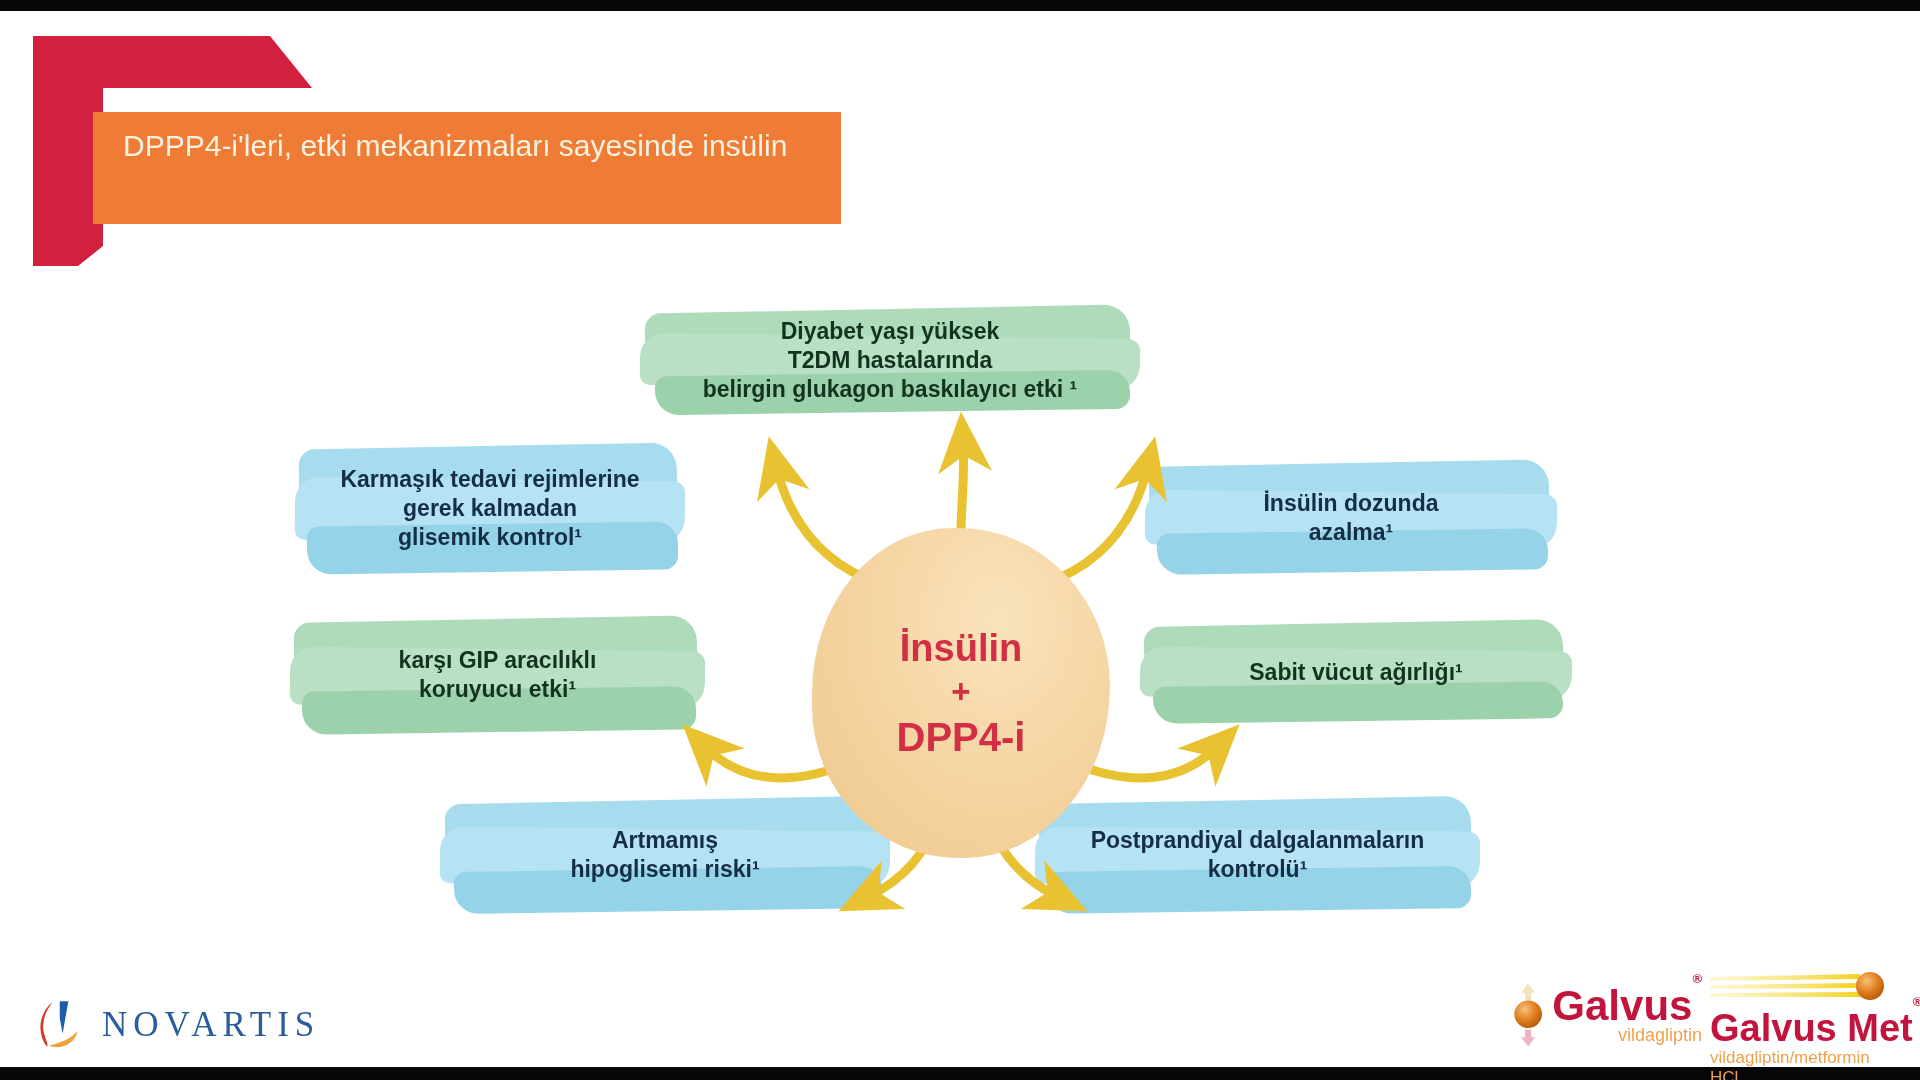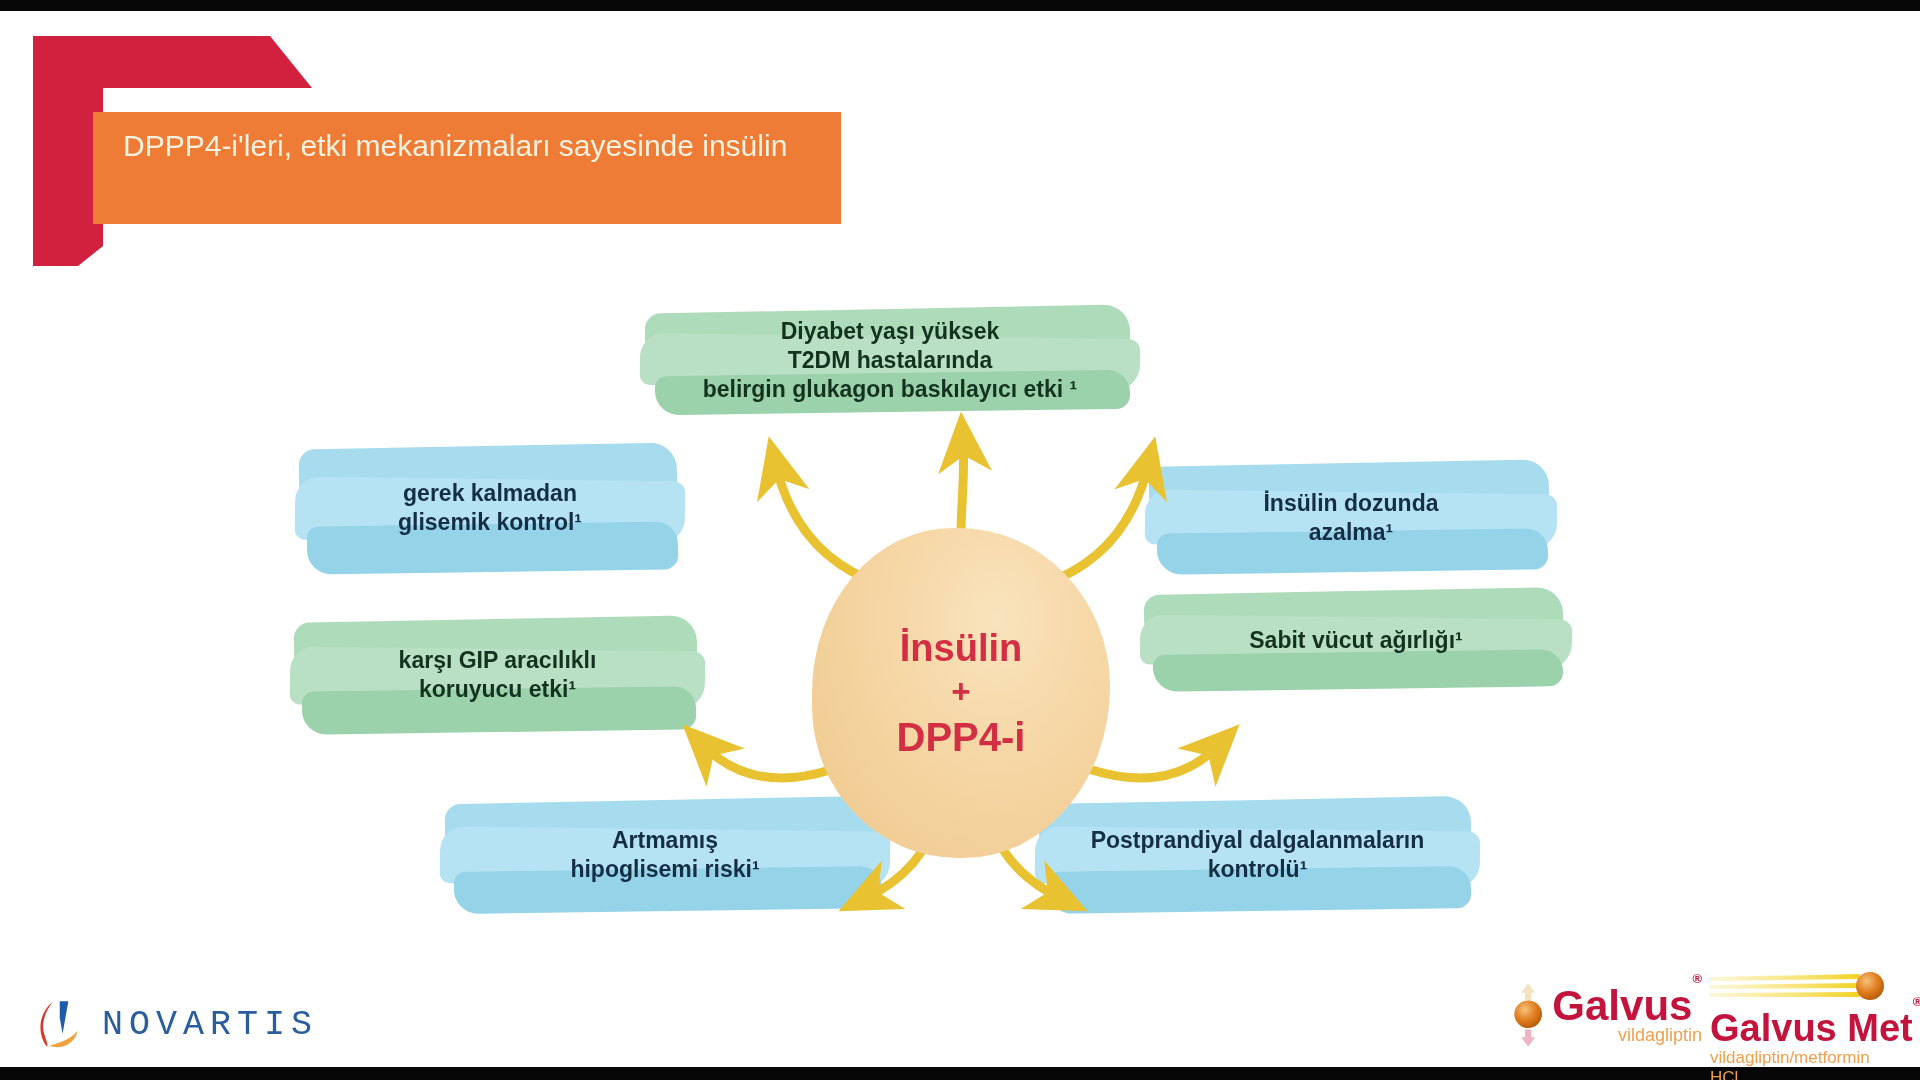--- a/index.html
+++ b/index.html
@@ -45,21 +45,21 @@
        display:flex;flex-direction:column;align-items:center;justify-content:center;}
   .hub-line{color:#d22f44;font-weight:bold;text-align:center;}
   .hub-line.l1{font-size:38px;line-height:46px;}
   .hub-line.l2{font-size:33px;line-height:42px;}
   .hub-line.l3{font-size:40px;line-height:48px;}
 
   .arrows{position:absolute;left:0;top:0;}
 
   
   .novartis{position:absolute;left:36px;top:996px;display:flex;align-items:center;gap:20px;}
-  .novartis-word{font-family:Liberation Mono, monospace;font-size:35px;letter-spacing:6px;
+  .novartis-word{font-family:Liberation Serif, serif;font-size:35px;letter-spacing:6px;
                  color:#2a5d9d;}
   .galvus{position:absolute;left:1512px;top:972px;width:190px;}
   .galvus-row{display:flex;align-items:center;gap:8px;}
   .galvus-word{color:#c2143c;font-weight:bold;font-size:42px;line-height:42px;margin-top:36px;}
   .reg{font-size:13px;vertical-align:top;position:relative;top:-14px;color:#c2143c;font-weight:bold;}
   .galvus-sub{color:#f0a04c;font-size:18px;text-align:right;margin-top:-2px;}
   .galvusmet{position:absolute;left:1710px;top:970px;width:185px;}
   .galvusmet-word{color:#c2143c;font-weight:bold;font-size:38px;line-height:40px;white-space:nowrap;}
   .galvusmet-sub{color:#f0a04c;font-size:17px;text-align:left;margin-top:0px;}
 </style>
@@ -88,20 +88,21 @@
     <span>T2DM hastalarında</span>
     <span>belirgin glukagon baskılayıcı etki ¹</span>
   </div>
 </div>
 
 <div class="brush blue" style="left:295px;top:442px;width:390px;height:132px;">
   <i class="st a"></i>
     <i class="st b"></i>
     <i class="st c"></i>
   <div class="bt">
+    <span>Karmaşık tedavi rejimlerine</span>
     <span>gerek kalmadan</span>
     <span>glisemik kontrol¹</span>
   </div>
 </div>
 
 <div class="brush green" style="left:290px;top:615px;width:415px;height:120px;">
   <i class="st a"></i>
     <i class="st b"></i>
     <i class="st c"></i>
   <div class="bt">
@@ -123,21 +124,21 @@
 <div class="brush blue" style="left:1145px;top:460px;width:412px;height:115px;">
   <i class="st a"></i>
     <i class="st b"></i>
     <i class="st c"></i>
   <div class="bt">
     <span>İnsülin dozunda</span>
     <span>azalma¹</span>
   </div>
 </div>
 
-<div class="brush green" style="left:1140px;top:588px;width:432px;height:104px;">
+<div class="brush green" style="left:1140px;top:620px;width:432px;height:104px;">
   <i class="st a"></i>
     <i class="st b"></i>
     <i class="st c"></i>
   <div class="bt">
     <span>Sabit vücut ağırlığı¹</span>
   </div>
 </div>
 
 <div class="brush blue" style="left:1035px;top:796px;width:445px;height:118px;">
   <i class="st a"></i>

